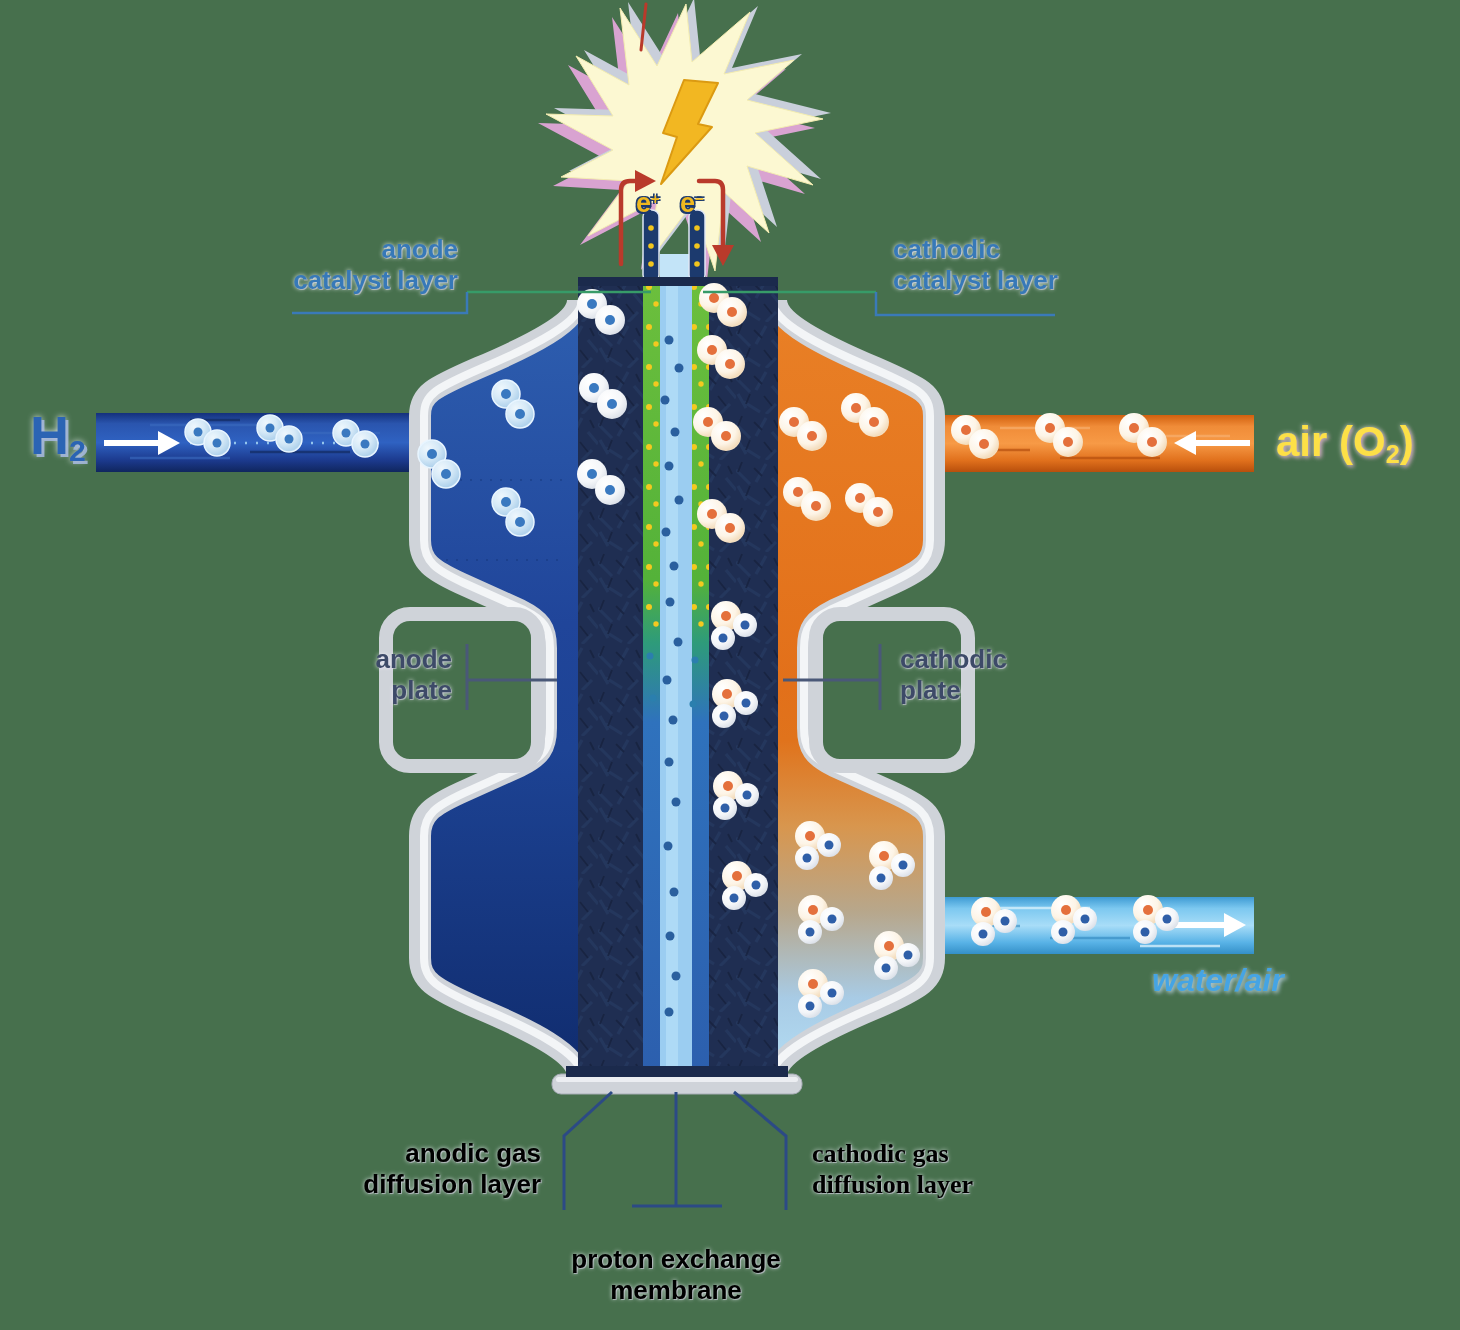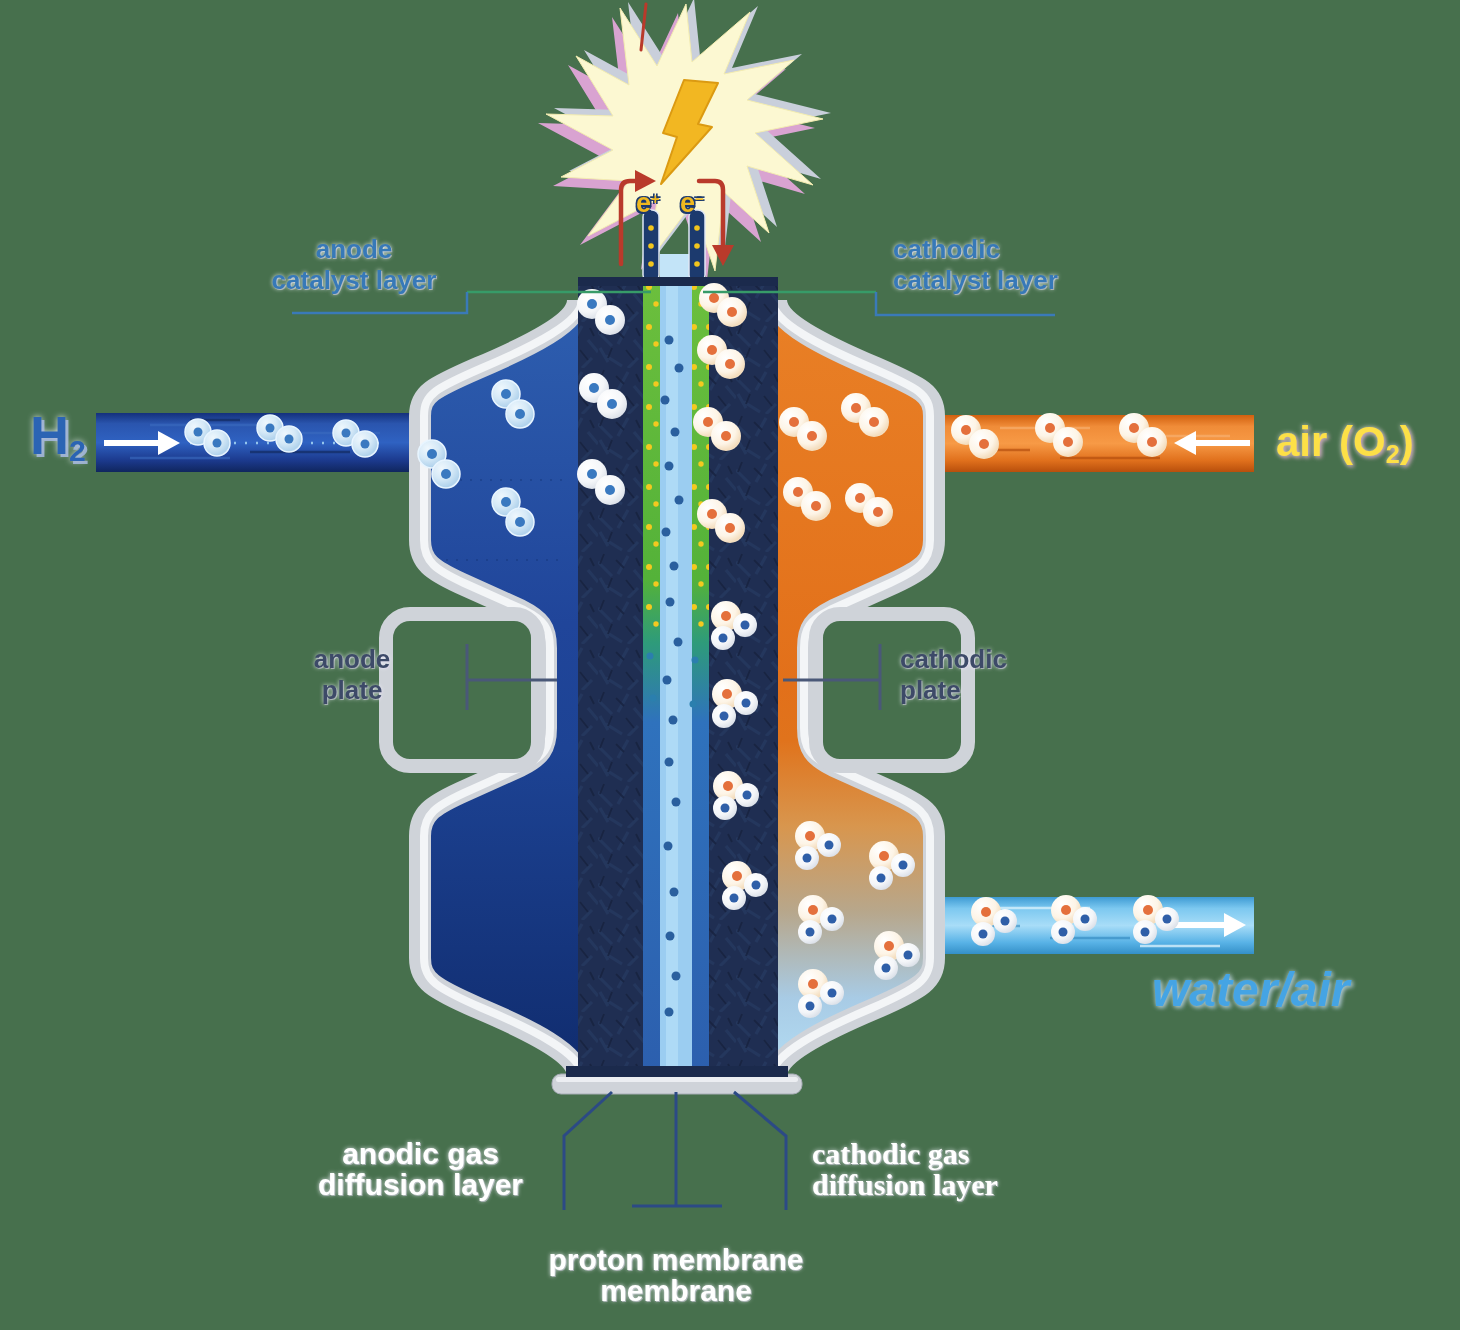--- a/index.html
+++ b/index.html
@@ -4,33 +4,33 @@
 <style>
   html,body{margin:0;padding:0;background:#47704d;}
   .stage{position:relative;width:1460px;height:1330px;background:#47704d;
          font-family:"Liberation Sans",sans-serif;overflow:hidden;}
   .stage svg{position:absolute;left:0;top:0;}
   .lbl{position:absolute;font-weight:bold;white-space:nowrap;}
   .cat{color:#3779b8;font-size:26px;line-height:31px;
        text-shadow:0 0 4px rgba(240,244,252,.95),1px 1px 0 rgba(214,200,232,.55);}
   .plate{color:#3d4a68;font-size:26px;line-height:31px;
        text-shadow:0 0 4px rgba(238,240,248,.9),1px 1px 0 rgba(220,205,235,.5);}
-  .gdl{color:#ffffff;font-size:30px;line-height:31px;
+  .gdl{color:#000000;font-size:26px;line-height:31px;
        text-shadow:0 0 4px rgba(238,240,248,.9),1px 1px 0 rgba(220,205,235,.5);}
   .h2lbl{color:#2b64b4;font-size:54px;
        text-shadow:3px 3px 0 rgba(168,186,224,.85),0 0 6px rgba(240,244,252,.9);}
   .h2lbl sub{font-size:.56em;vertical-align:-0.22em;}
   .airlbl{color:#fde047;font-size:42px;text-shadow:2px 2px 4px rgba(226,168,206,.7),0 0 5px rgba(250,244,238,.7);}
   .airlbl sub{font-size:.6em;vertical-align:-0.28em;}
-  .waterlbl{color:#45a4e4;font-size:48px;font-style:italic;
+  .waterlbl{color:#45a4e4;font-size:32px;font-style:italic;
        text-shadow:2px 2px 4px rgba(190,215,240,.65),0 0 5px rgba(240,248,252,.6);}
   .electron{color:#efb81f;font-size:27px;
        text-shadow:-1.5px -1.5px 0 #1c3a6e,1.5px -1.5px 0 #1c3a6e,-1.5px 1.5px 0 #1c3a6e,1.5px 1.5px 0 #1c3a6e;}
   .electron sup{font-size:.55em;vertical-align:.55em;}
-  .tr{text-align:center;} .tc{text-align:center;}
+  .tr{text-align:right;} .tc{text-align:center;}
 </style>
 </head>
 <body>
 
 <div class="stage">
 
 <svg width="1460" height="1330" viewBox="0 0 1460 1330">
   <defs>
     <linearGradient id="gradLeft" gradientUnits="userSpaceOnUse" x1="0" y1="296" x2="0" y2="1076">
       <stop offset="0" stop-color="#2e5fb0"></stop>
@@ -340,21 +340,21 @@
 </div>
 <div class="lbl gdl tr" style="left:300px;top:1138px;width:241px;">
   <div>anodic gas</div>
   <div>diffusion layer</div>
 </div>
 <div class="lbl gdl" style="left:812px;top:1138px;font-family:Liberation Serif, serif;">
   <div>cathodic gas</div>
   <div>diffusion layer</div>
 </div>
 <div class="lbl gdl tc" style="left:526px;top:1244px;width:300px;">
-  <div>proton membrane</div>
+  <div>proton exchange</div>
   <div>membrane</div>
 </div>
 <div class="lbl h2lbl" style="left:30px;top:404px;">
   <span>H</span><sub>2</sub>
 </div>
 <div class="lbl airlbl" style="left:1276px;top:418px;">
   <span>air (O</span><sub>2</sub><span>)</span>
 </div>
 <div class="lbl waterlbl" style="left:1152px;top:962px;">water/air</div>
 <div class="lbl electron" style="left:636px;top:188px;">

